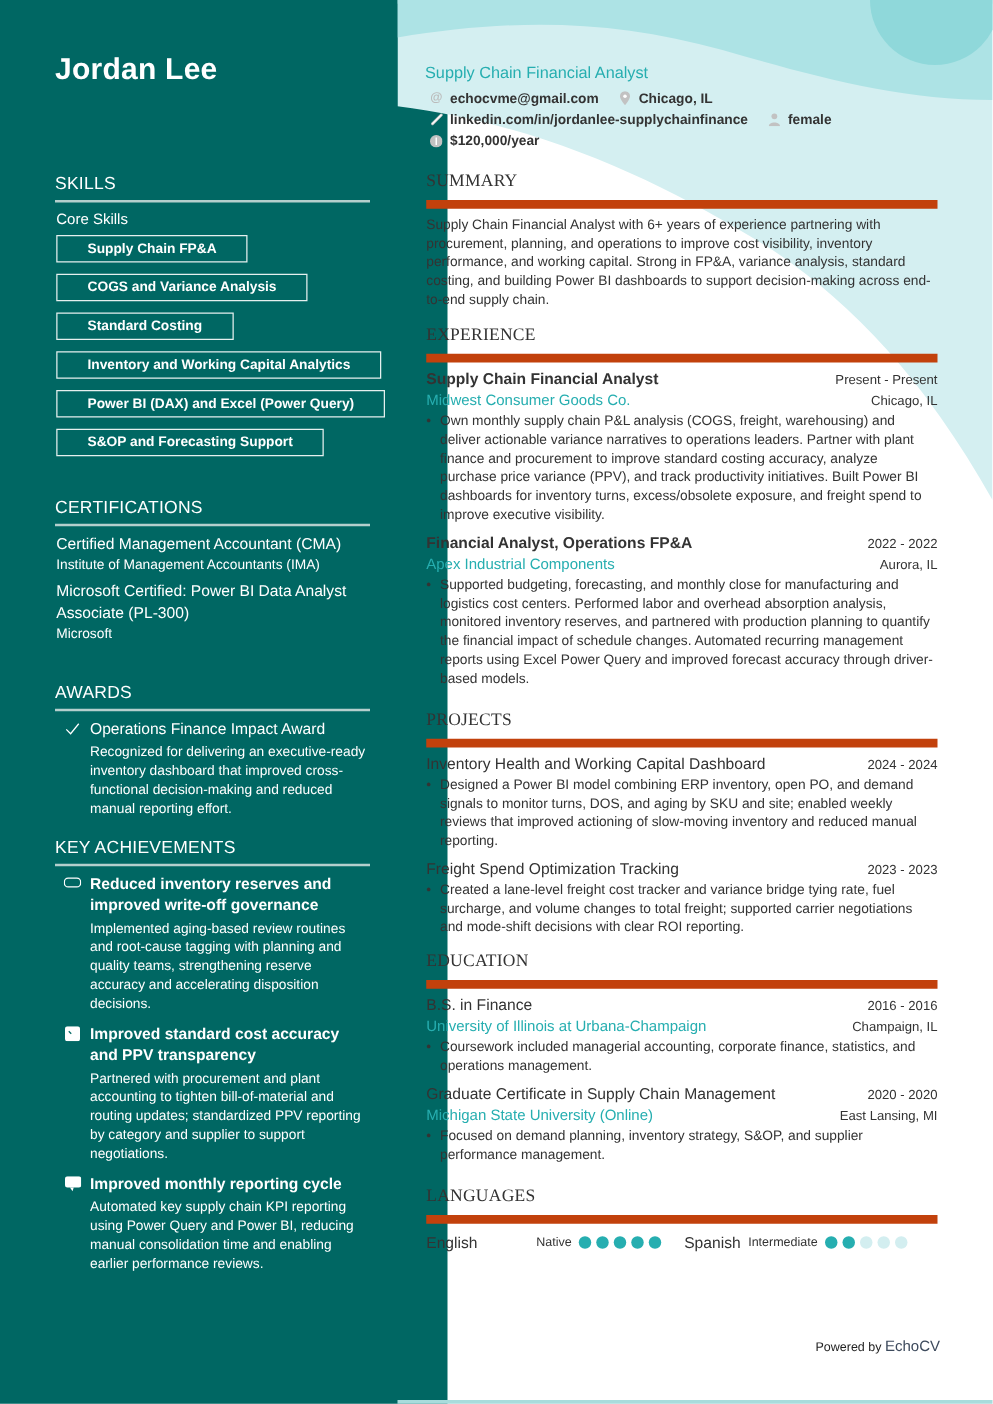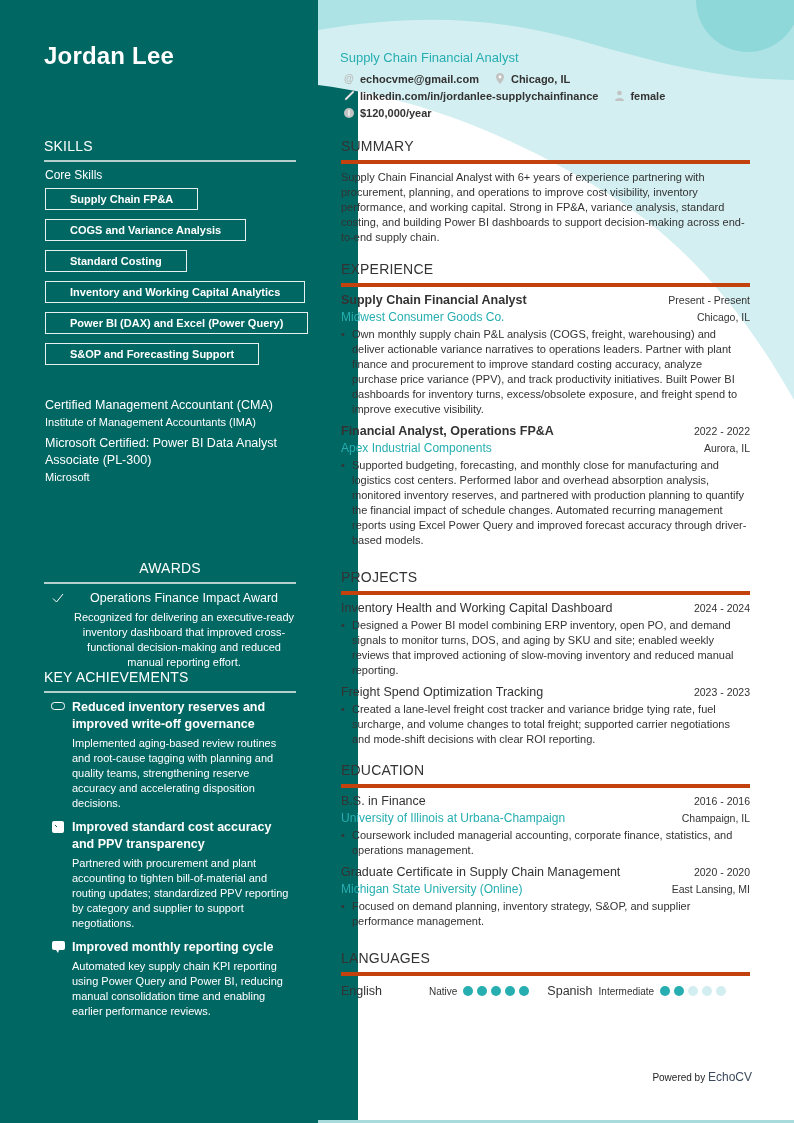--- a/index.html
+++ b/index.html
@@ -27,21 +27,21 @@
   .main { position: absolute; left: 318px; top: 0; width: 476px; height: 851px; }
   .waves { position: absolute; left: 0; top: 0; width: 476px; height: 1123px; }
 
   .job-title { position: absolute; left: 22px; top: 50px; font-size: 13px; color: #26aeb0; }
   .contacts { position: absolute; left: 24px; top: 70px; font-size: 11px; font-weight: bold; color: #333; }
   .crow { display: flex; align-items: center; height: 17px; }
   .crow .ci { width: 14px; height: 14px; display: inline-flex; align-items: center; justify-content: center; margin-right: 4px; color: #bbb; font-size: 10px; }
   .crow .gap { width: 14px; }
 
   .msec { position: absolute; left: 23px; width: 409px; }
-  .mhead { font-size: 14px; color: #333; padding-bottom: 6px; border-bottom: 4px solid #c2410c; margin-bottom: 6px; letter-spacing: 0.2px; }
+  .mhead { font-size: 14px; color: #333; padding-bottom: 6px; border-bottom: 7px solid #c2410c; margin-bottom: 6px; letter-spacing: 0.2px; font-family: Liberation Serif, serif; }
   .para { font-size: 11px; line-height: 15px; color: #333; }
   .entry { margin-bottom: 7px; }
   .erow { display: flex; justify-content: space-between; align-items: baseline; }
   .e-title { font-size: 12.5px; color: #333; }
   .e-title.b { font-weight: bold; }
   .e-date { font-size: 10.5px; color: #333; }
   .e-org { font-size: 12px; color: #26aeb0; margin-top: 3px; }
   .e-loc { font-size: 10.5px; color: #333; }
   .bul { display: flex; font-size: 11px; line-height: 15px; margin-top: 3px; }
   .bul .dot { width: 11px; flex: none; }
@@ -69,27 +69,28 @@
       <div class="chip">Supply Chain FP&amp;A</div>
       <div class="chip">COGS and Variance Analysis</div>
       <div class="chip">Standard Costing</div>
       <div class="chip">Inventory and Working Capital Analytics</div>
       <div class="chip">Power BI (DAX) and Excel (Power Query)</div>
       <div class="chip">S&amp;OP and Forecasting Support</div>
     </div>
   </div>
 
   <div class="sb-section" style="top:397px;">
+    <div class="sb-head">CERTIFICATIONS</div>
     <div class="cert-title">Certified Management Accountant (CMA)</div>
     <div class="cert-org">Institute of Management Accountants (IMA)</div>
     <div class="cert-title">Microsoft Certified: Power BI Data Analyst Associate (PL-300)</div>
     <div class="cert-org">Microsoft</div>
   </div>
 
-  <div class="sb-section" style="top:560px;text-align:center;">
+  <div class="sb-section" style="top:545px;">
     <div class="sb-head">AWARDS</div>
     <div class="sb-item">
       <div class="ico">
         <svg width="12" height="12" viewBox="0 0 12 12">
             <path d="M1 6.5 L4.5 10 L11 2" stroke="#fff" stroke-width="1" fill="none"></path>
           </svg>
       </div>
       <div class="body">
         <div class="t" style="font-weight:normal;">Operations Finance Impact Award</div>
         <div class="d">Recognized for delivering an executive-ready inventory dashboard that improved cross-functional decision-making and reduced manual reporting effort.</div>

